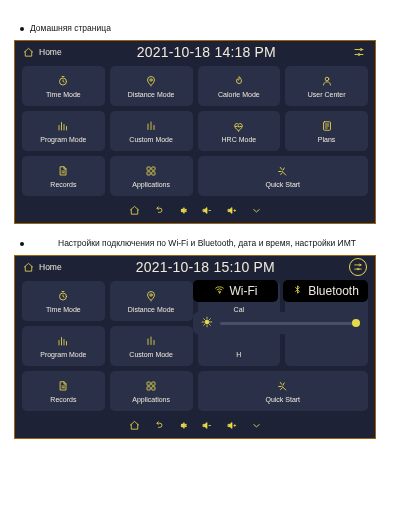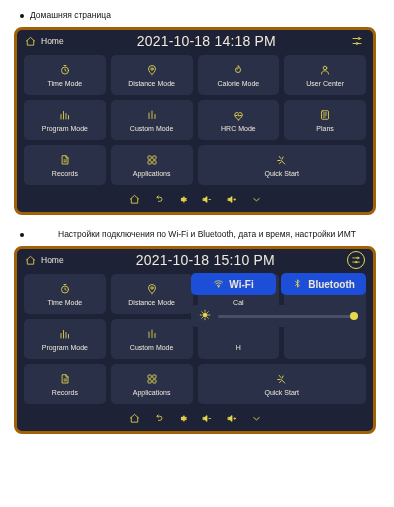--- a/index.html
+++ b/index.html
@@ -1,29 +1,29 @@
 <!DOCTYPE html>
 <html><head>
 <meta charset="utf-8">
 <style>
   html,body{margin:0;padding:0;}
   body{
     width:394px;height:507px;background:#ffffff;
     font-family:"Liberation Sans",sans-serif;
     color:#000;overflow:hidden;
   }
-  .page{width:394px;height:507px;position:relative;box-sizing:border-box;padding:10px 14px;}
+  .page{width:394px;height:507px;position:relative;box-sizing:border-box;padding:23px 14px;}
 
   
   .caption{display:flex;align-items:flex-start;gap:6px;font-size:8.5px;line-height:11px;color:#111;margin:0 0 6px 6px;}
   .bullet{width:4px;height:4px;border-radius:50%;background:#111;margin-top:4px;flex:none;}
 
   
   .device{
-    width:362px;background:#1e2237;border:3px solid #a16207;border-radius:8px;
+    width:362px;background:#1e2237;border:1px solid #a16207;border-radius:0;
     box-sizing:border-box;padding:0;position:relative;
   }
   .topbar{
     height:22px;display:flex;align-items:center;justify-content:space-between;
     padding:0 8px;box-sizing:border-box;
   }
   .topleft{display:flex;align-items:center;gap:5px;color:#e8e4d8;font-size:8.5px;}
   .home-title{color:#ece8dc;font-size:8.5px;}
   .clock{color:#efe9da;font-size:14px;letter-spacing:.2px;}
   .settings-btn{width:16px;height:16px;display:flex;align-items:center;justify-content:center;}
@@ -52,23 +52,23 @@
   }
   .navbar .nav-item{display:flex;align-items:center;justify-content:center;height:14px;}
 
   
   .overlay{
     position:absolute;right:7px;top:24px;width:175px;
     display:flex;flex-direction:column;gap:5px;z-index:5;
   }
   .ovrow{display:flex;gap:5px;}
   .ovbtn{
-    flex:1;background:#1d4ed8;border-radius:5px;height:22px;
+    flex:1;background:#000000;border-radius:5px;height:22px;
     display:flex;align-items:center;justify-content:center;gap:5px;
-    color:#ece7d9;font-size:10px;font-weight:bold;
+    color:#ece7d9;font-size:12px;
   }
   .slider{
     background:#2b3049;border-radius:5px;height:22px;display:flex;align-items:center;
     padding:0 8px;gap:7px;box-sizing:border-box;
   }
   .track{flex:1;height:3px;background:#4a4f68;border-radius:2px;position:relative;}
   .knob{position:absolute;right:0;top:50%;transform:translate(0,-50%);width:8px;height:8px;border-radius:50%;background:#e8d94a;}
   .masked{visibility:hidden;}
 </style>
 </head>

